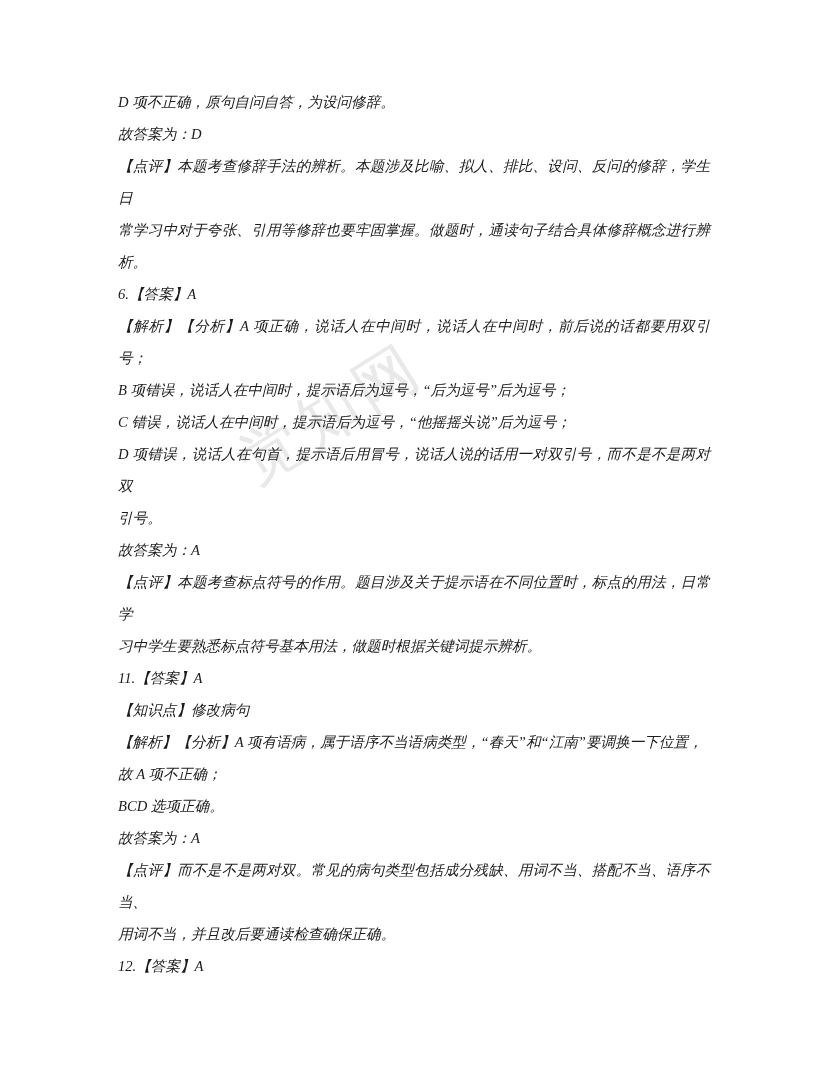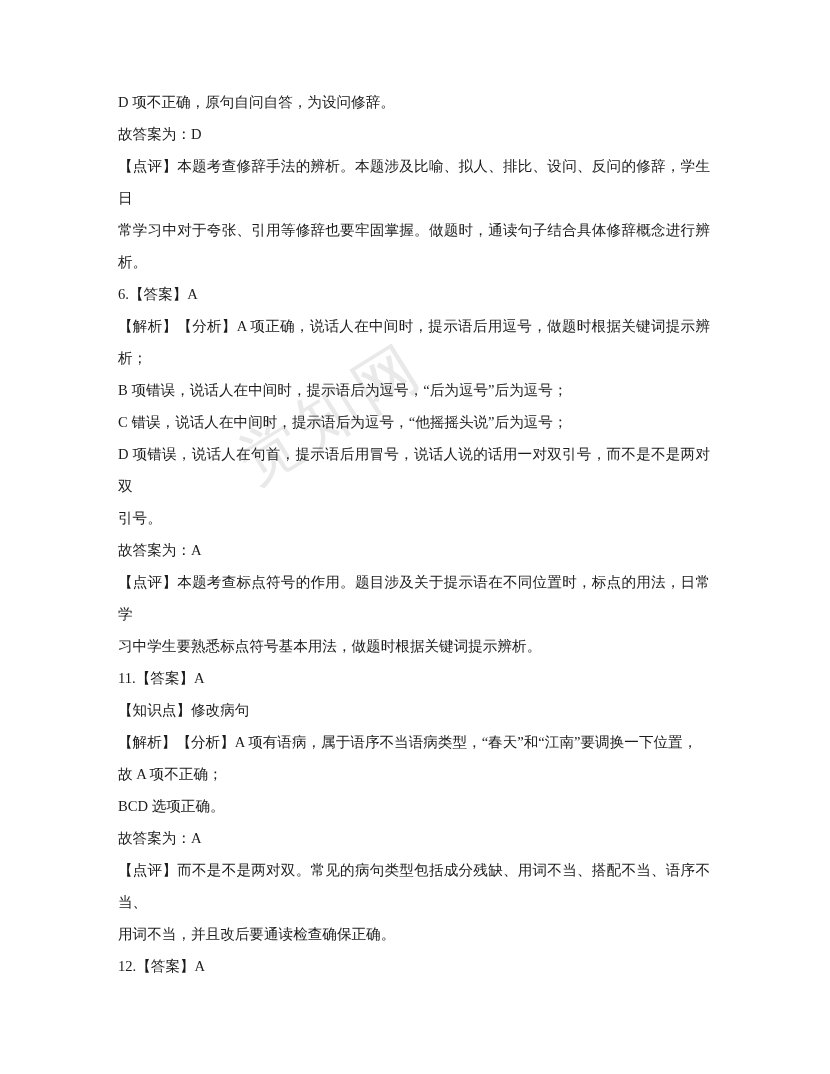--- a/index.html
+++ b/index.html
@@ -39,36 +39,37 @@
     z-index: 1;
     padding: 86px 120px 0 118px;
   }
   .line {
     font-size: 14.6px;
     line-height: 32px;
     color: #1b1b1b;
     text-align: justify;
     white-space: pre-wrap;
     word-break: break-all;
+    font-style: italic;
   }
 </style>
 </head>
 <body>
 
 <div class="page">
 
   <div class="watermark">觉知网</div>
 
   <div class="content">
     <div class="line">D 项不正确，原句自问自答，为设问修辞。</div>
     <div class="line">故答案为：D</div>
     <div class="line">【点评】本题考查修辞手法的辨析。本题涉及比喻、拟人、排比、设问、反问的修辞，学生日</div>
     <div class="line">常学习中对于夸张、引用等修辞也要牢固掌握。做题时，通读句子结合具体修辞概念进行辨析。</div>
     <div class="line">6.【答案】A</div>
-    <div class="line">【解析】【分析】A 项正确，说话人在中间时，提示语后用逗号，做题时根据关键词提示辨析；</div>
+    <div class="line">【解析】【分析】A 项正确，说话人在中间时，说话人在中间时，前后说的话都要用双引号；</div>
     <div class="line">B 项错误，说话人在中间时，提示语后为逗号，“后为逗号”后为逗号；</div>
     <div class="line">C 错误，说话人在中间时，提示语后为逗号，“他摇摇头说”后为逗号；</div>
     <div class="line">D 项错误，说话人在句首，提示语后用冒号，说话人说的话用一对双引号，而不是不是两对双</div>
     <div class="line">引号。</div>
     <div class="line">故答案为：A</div>
     <div class="line">【点评】本题考查标点符号的作用。题目涉及关于提示语在不同位置时，标点的用法，日常学</div>
     <div class="line">习中学生要熟悉标点符号基本用法，做题时根据关键词提示辨析。</div>
     <div class="line">11.【答案】A</div>
     <div class="line">【知识点】修改病句</div>
     <div class="line">【解析】【分析】A 项有语病，属于语序不当语病类型，“春天”和“江南”要调换一下位置，</div>

